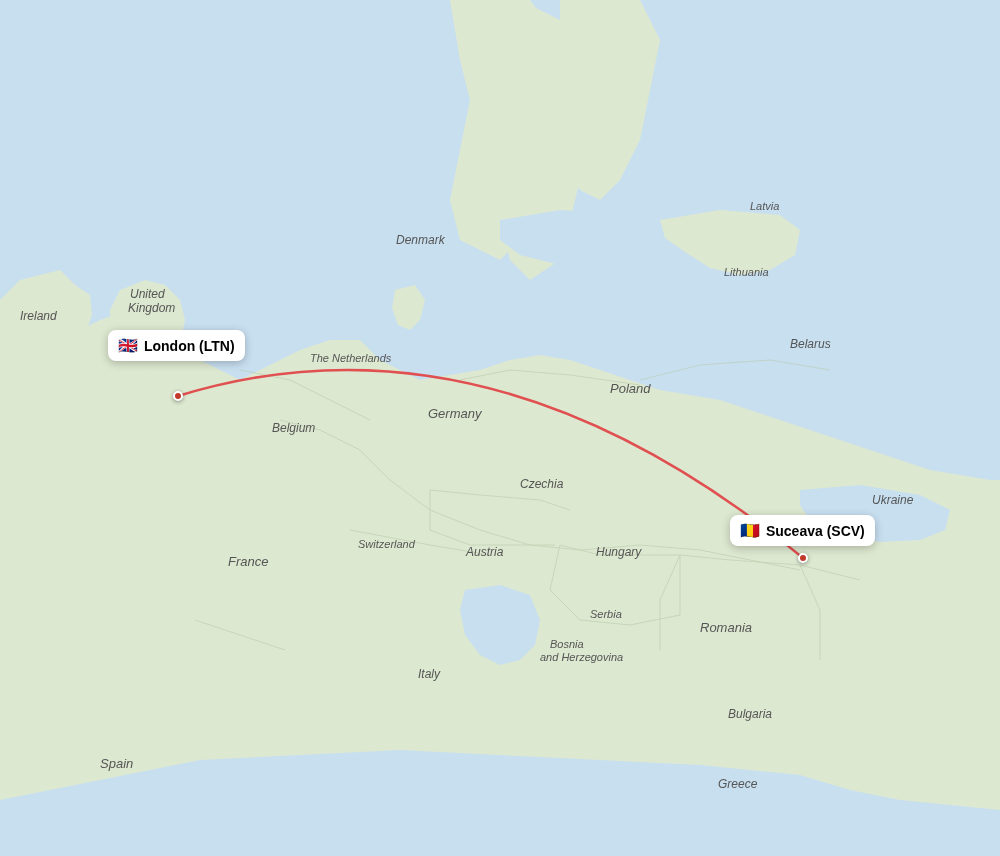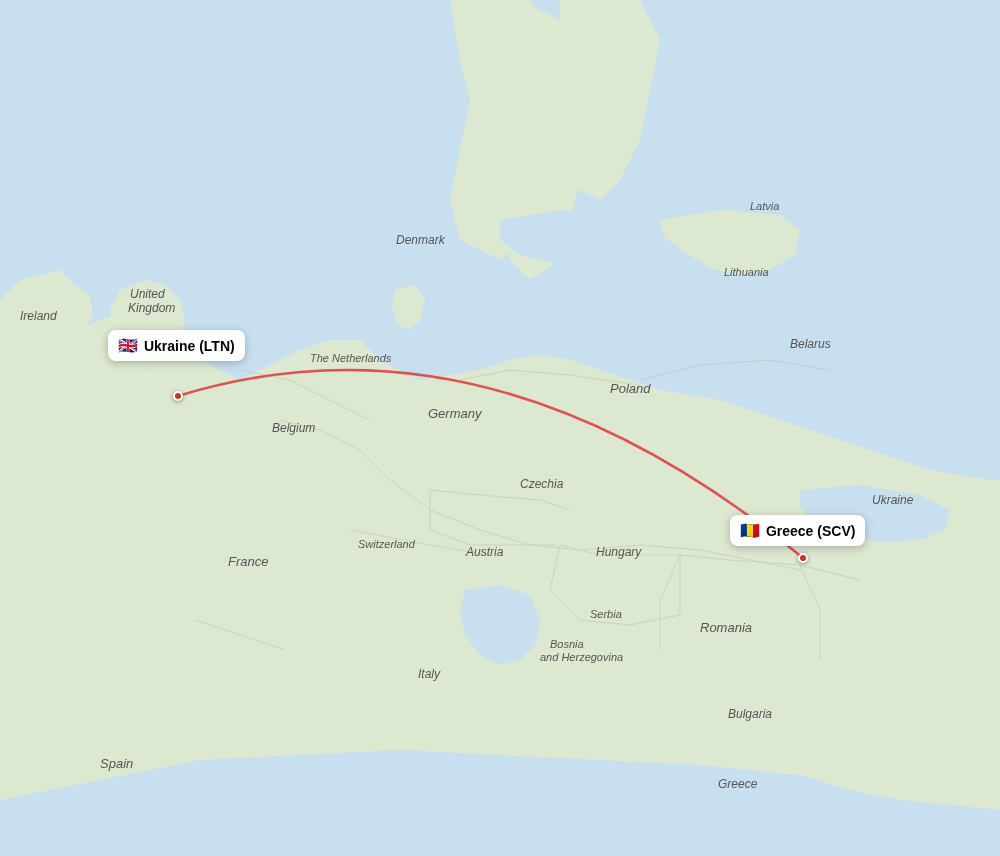--- a/index.html
+++ b/index.html
@@ -211,20 +211,20 @@
     <text x="724" y="276" font-size="11" fill="#555" font-family="Arial, sans-serif" font-style="italic">Lithuania</text>
     <text x="750" y="210" font-size="11" fill="#555" font-family="Arial, sans-serif" font-style="italic">Latvia</text>
     <text x="590" y="618" font-size="11" fill="#555" font-family="Arial, sans-serif" font-style="italic">Serbia</text>
   </svg>
 
   <div id="dot-london" class="airport-dot"></div>
   <div id="dot-suceava" class="airport-dot"></div>
 
   <div id="bubble-london" class="airport-bubble">
     <span class="flag">🇬🇧</span>
-    <span>Ukraine (LTN)</span>
+    <span>London (LTN)</span>
   </div>
 
   <div id="bubble-suceava" class="airport-bubble">
     <span class="flag">🇷🇴</span>
-    <span>Greece (SCV)</span>
+    <span>Suceava (SCV)</span>
   </div>
 </div>
 
 </body></html>

